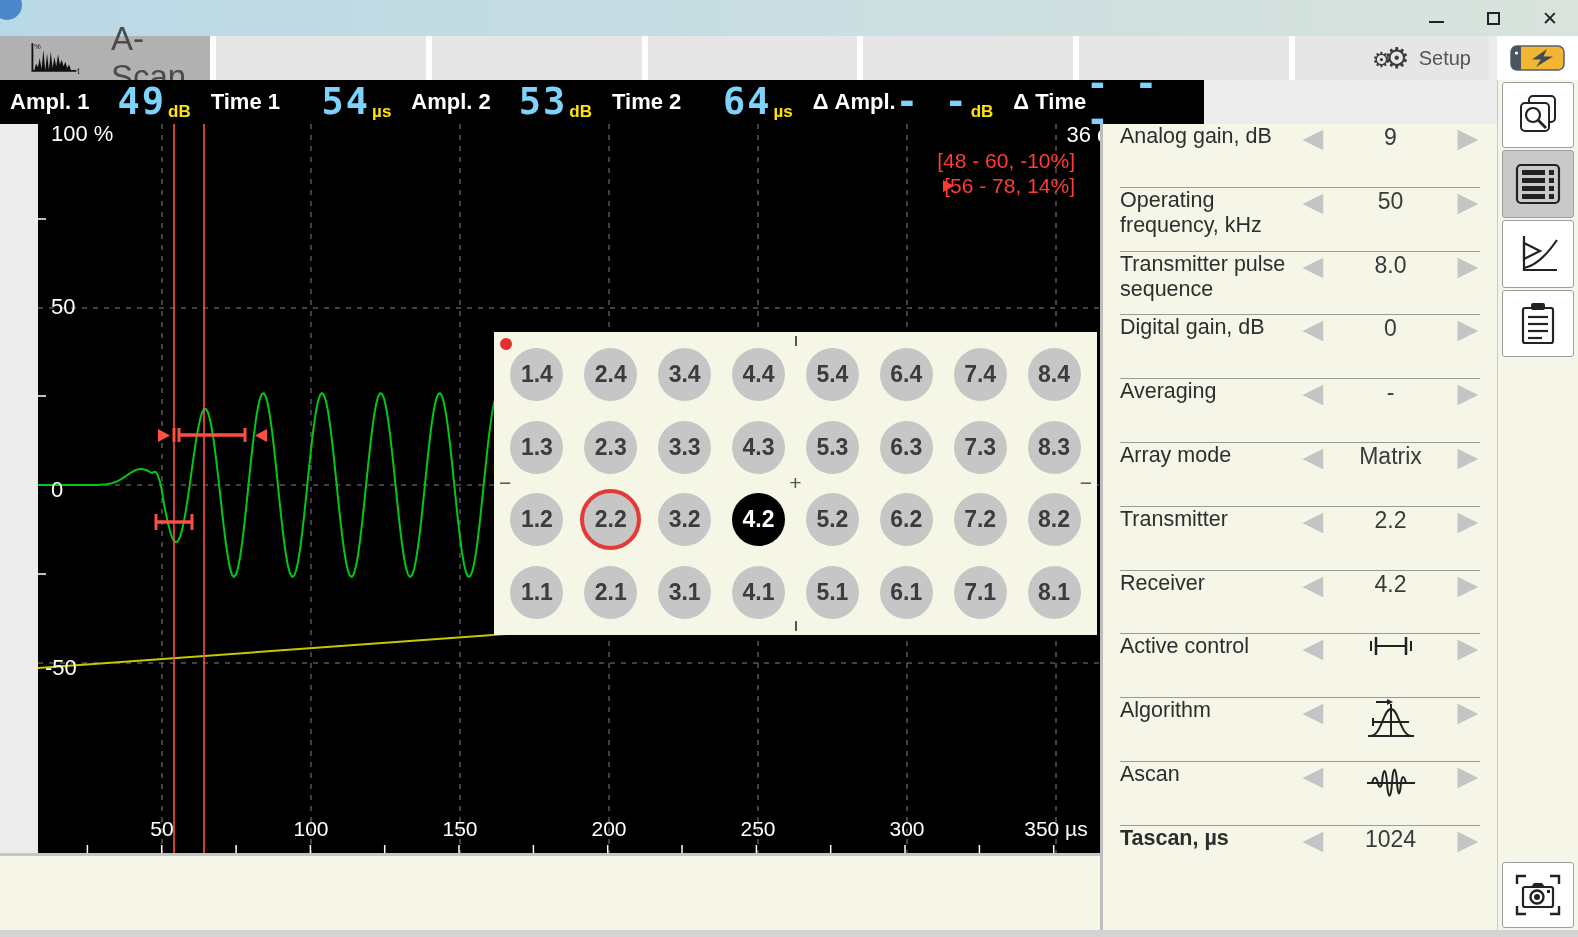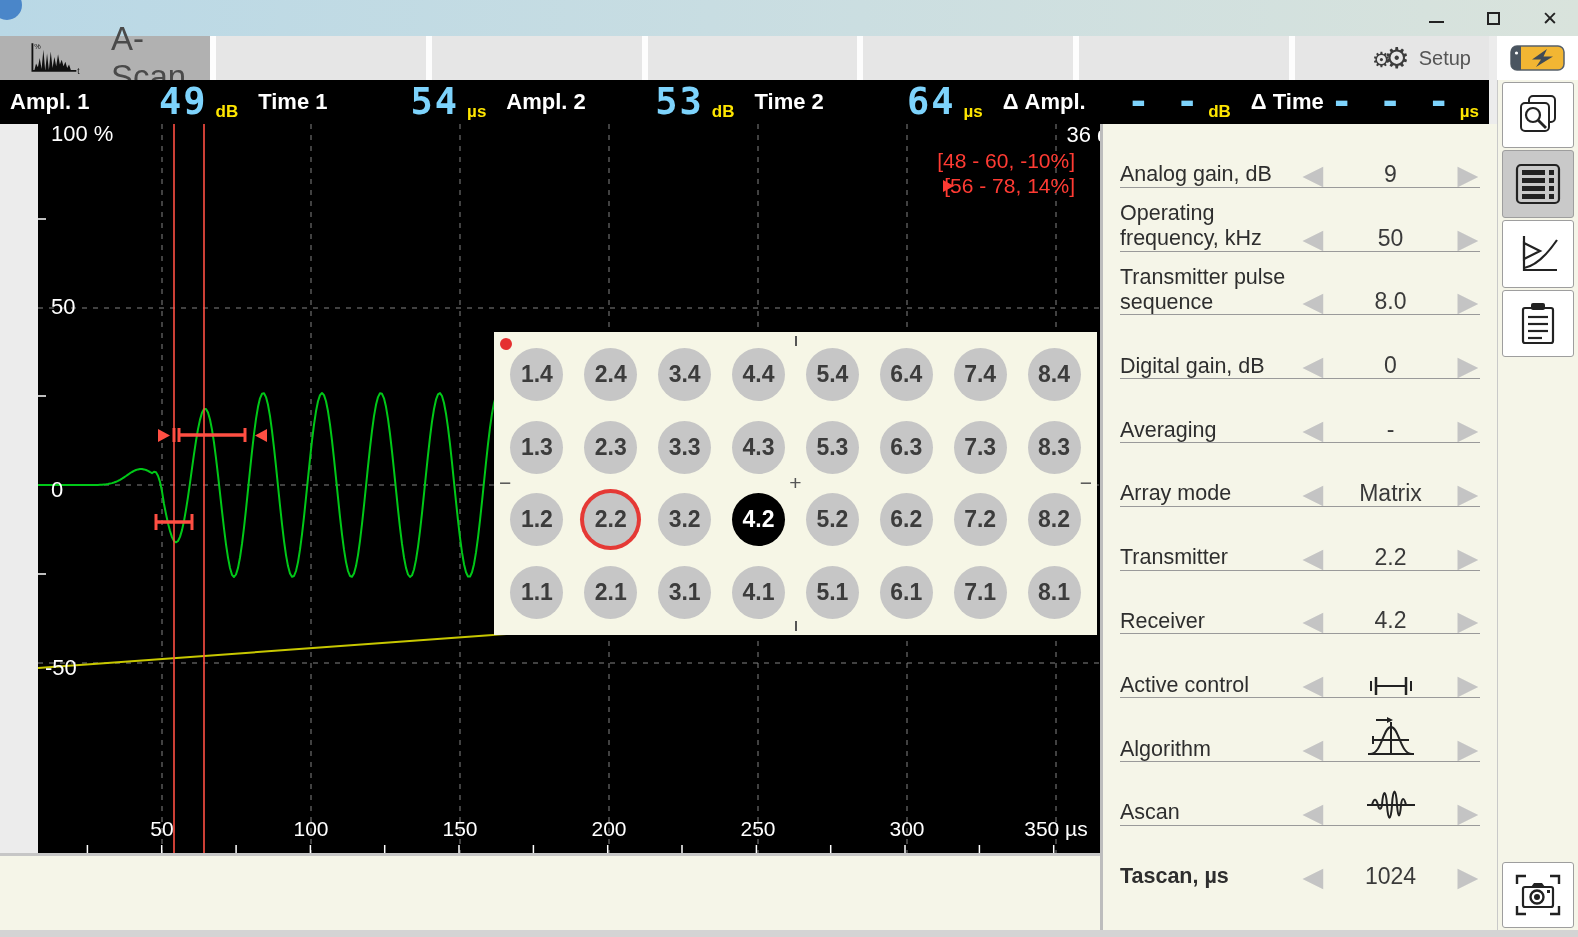--- a/index.html
+++ b/index.html
@@ -29,29 +29,29 @@
   .tab-setup{flex:0 0 194px;justify-content:flex-end;padding-right:18px;gap:9px;}
   .tab-setup .tab-label{font-size:20px;color:#555;}
   .gears{color:#3c3c3c;font-family:"DejaVu Sans",sans-serif;line-height:1;display:flex;align-items:center;}
   .gear-sm{font-size:21px;margin-right:-7px;margin-top:4px;}
   .gear-lg{font-size:29px;}
 
   .battery-tile{position:absolute;left:1497px;top:36px;width:81px;height:44px;background:#fff;
     display:flex;align-items:center;justify-content:center;}
 
   
-  .measure-bar{position:absolute;left:0;top:80px;width:1489px;height:44px;background:#000;
+  .measure-bar{position:absolute;left:0;top:80px;width:1204px;height:44px;background:#000;
     display:flex;align-items:center;}
   .mgroup{flex:1 1 0;display:flex;align-items:center;justify-content:space-between;
     padding:0 10px;height:100%;}
   .mlabel{color:#fff;font-size:22px;font-weight:bold;white-space:nowrap;}
   .mval{display:flex;align-items:flex-end;}
   .seg{font-family:"DejaVu Sans Mono",monospace;font-weight:bold;font-size:37px;line-height:36px;
     color:#7dd3fc;letter-spacing:2px;}
-  .munit{font-size:17px;color:#ffe600;font-weight:bold;margin-left:8px;line-height:17px;}
+  .munit{font-size:17px;color:#ffe600;font-weight:bold;margin-left:2px;line-height:17px;}
 
   
   .plot{position:absolute;left:0;top:124px;width:1100px;height:729px;background:#000;margin-left:38px;}
   #plot-svg{position:absolute;left:0;top:0;}
   #plot-svg text{font-family:"Liberation Sans",sans-serif;}
   .seam{position:absolute;left:0;top:853px;width:1100px;height:3px;background:#c6c6c6;}
   .bottom-strip{position:absolute;left:0;top:856px;width:1100px;height:74px;background:#f5f5e8;}
   .bottombar{position:absolute;left:0;top:930px;width:1578px;height:7px;background:#d4d4d4;}
 
   
@@ -69,21 +69,21 @@
   .pm-center{left:50%;top:50%;transform:translate(-50%,-55%);}
   .pm-left{left:5px;top:50%;transform:translateY(-55%);}
   .pm-right{right:5px;top:50%;transform:translateY(-55%);}
   .ptick{position:absolute;left:50%;width:2px;height:10px;background:#555;transform:translateX(-50%);}
   .ptick-top{top:4px;} .ptick-bot{bottom:4px;}
 
   
   .vdiv1{position:absolute;left:1100px;top:124px;width:3px;height:806px;background:#bdbdbd;}
   .vdiv2{position:absolute;left:1497px;top:80px;width:1px;height:850px;background:#c9c9c9;}
   .panel{position:absolute;left:1103px;top:124px;width:394px;height:806px;background:#f5f5e8;}
-  .prow{position:relative;height:63.8px;display:flex;align-items:flex-end;padding-left:17px;padding-right:14px;}
+  .prow{position:relative;height:63.8px;display:flex;align-items:flex-start;padding-left:17px;padding-right:14px;}
   .prow.sep::after{content:"";position:absolute;left:17px;right:17px;bottom:0;height:1px;background:#9a9a9a;}
   .plabel{flex:0 0 178px;font-size:21.5px;color:#2e2e2e;line-height:1.18;}
   .plabel.bold{font-weight:bold;}
   .parrow{background:none;border:0;padding:0;color:#c4c4c4;font-size:27px;line-height:1;
     font-family:"DejaVu Sans",sans-serif;cursor:default;flex:0 0 30px;text-align:center;}
   .pvalue{flex:1 1 auto;text-align:center;font-size:23px;color:#3a3a3a;display:flex;
     align-items:center;justify-content:center;}
 
   
   .sidebar{position:absolute;left:1498px;top:80px;width:80px;height:850px;background:#f5f5e8;}

